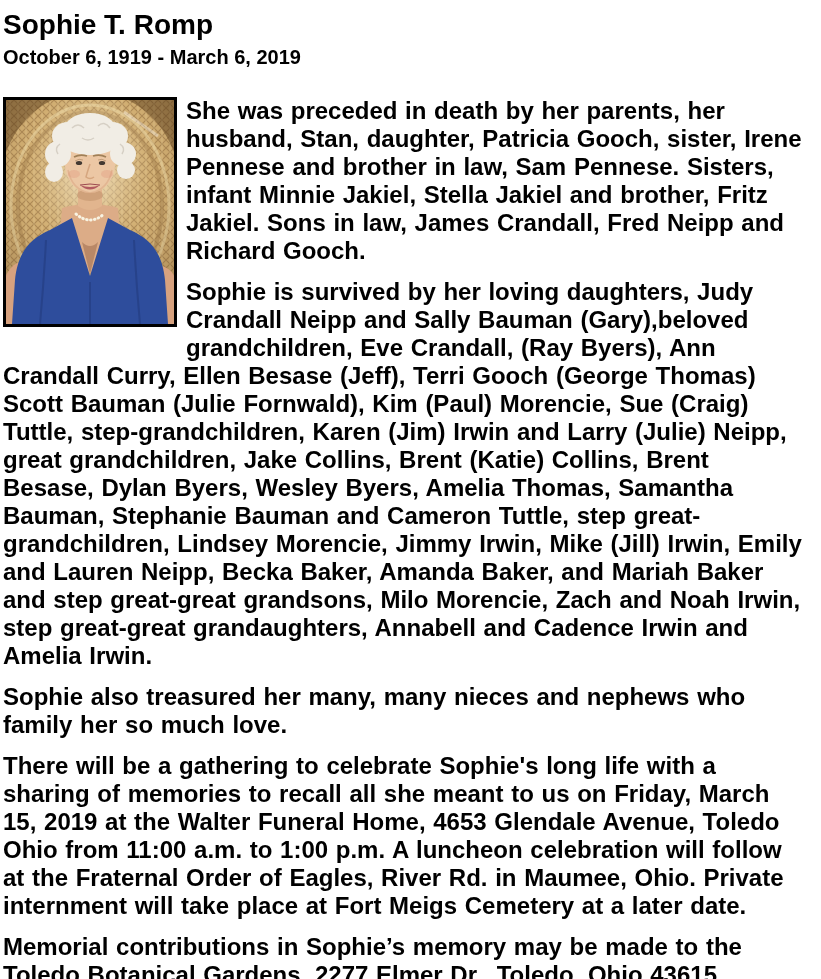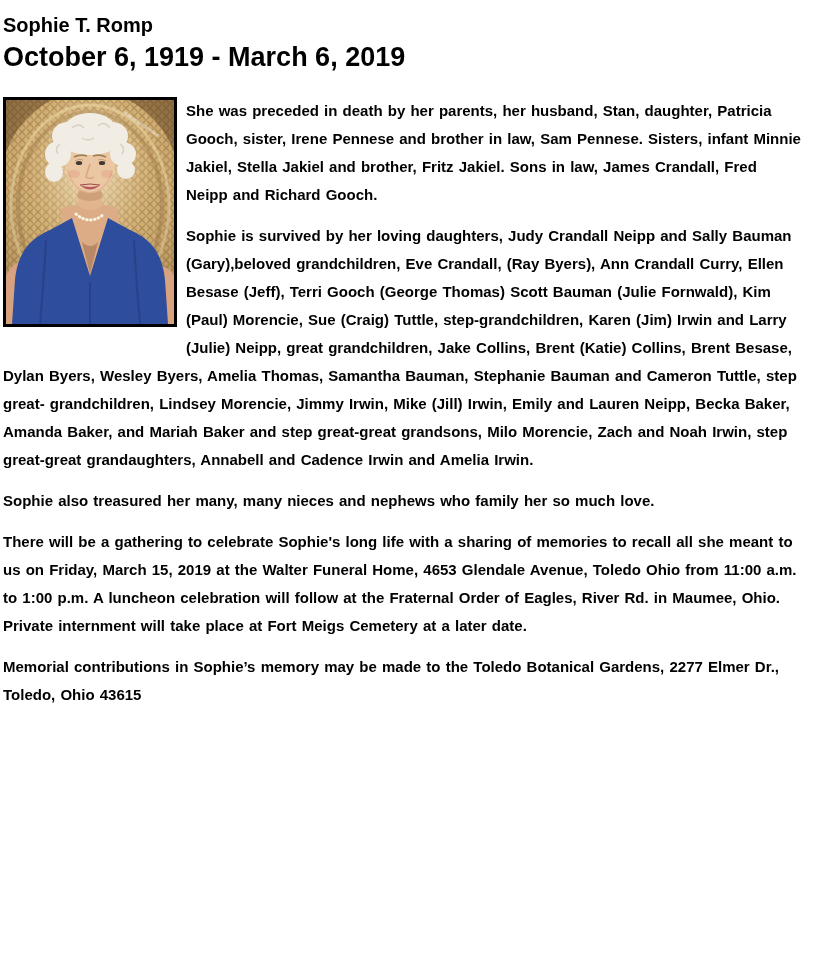--- a/index.html
+++ b/index.html
@@ -7,43 +7,43 @@
   body {
     width: 821px;
     font-family: "Liberation Sans", "DejaVu Sans", sans-serif;
     font-weight: 700;
     color: #000000;
     -webkit-font-smoothing: antialiased;
   }
   .page { padding: 10px 3px 8px 3px; }
 
   h1.name {
-    font-size: 20px;
+    font-size: 28px;
     line-height: 30px;
     margin: 0 0 5px 0;
   }
   .dates {
-    font-size: 27px;
+    font-size: 20px;
     line-height: 24px;
     margin: 4px 0 28px 0;
   }
 
   .photo-frame {
     float: left;
     width: 174px;
     height: 230px;
     border: 3px solid #000000;
     margin: 0 9px 16px 0;
     background: #c8a264;
     overflow: hidden;
   }
   .photo-frame svg { display: block; width: 100%; height: 100%; }
 
   p.obit {
-    font-size: 15px;
+    font-size: 24px;
     line-height: 28px;
     margin: 0 16px 13px 0;
     word-spacing: 1px;
   }
   p.obit:last-child { margin-bottom: 0; }
 </style>
 </head>
 <body>
 
 <div class="page">

